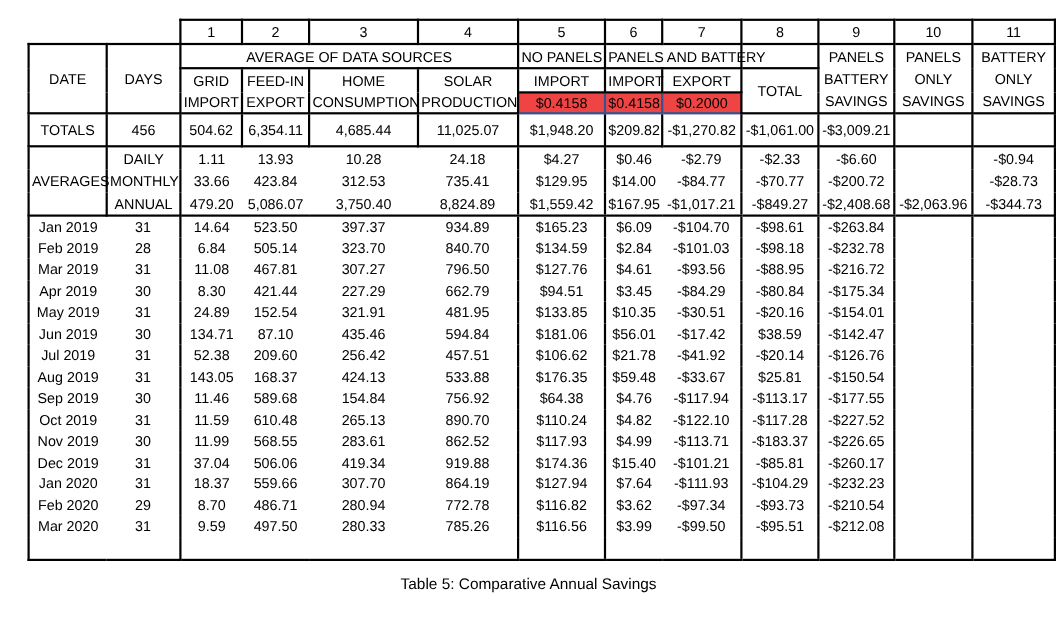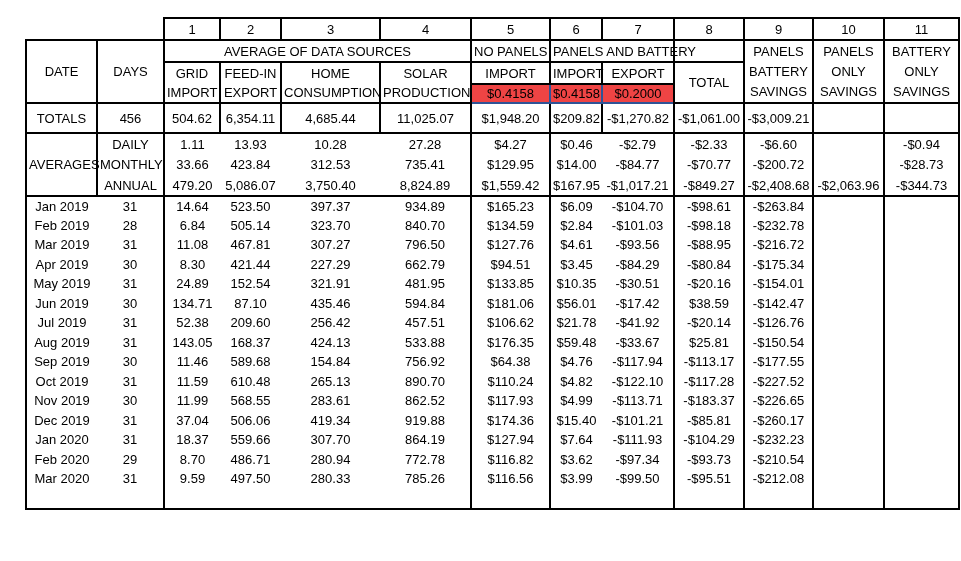--- a/index.html
+++ b/index.html
@@ -153,21 +153,21 @@
       <td class="box"></td>
       <td class="box"></td>
     </tr>
 
     <tr class="r-avg">
       <td class="vl vr bb" rowspan="3">AVERAGES</td>
       <td class="vr">DAILY</td>
       <td>1.11</td>
       <td>13.93</td>
       <td>10.28</td>
-      <td>27.28</td>
+      <td>24.18</td>
       <td class="vl">$4.27</td>
       <td class="vl">$0.46</td>
       <td>-$2.79</td>
       <td class="vl">-$2.33</td>
       <td class="vl">-$6.60</td>
       <td class="vl"></td>
       <td class="vl vr">-$0.94</td>
     </tr>
     <tr class="r-avg">
       <td class="vr">MONTHLY</td>
@@ -439,13 +439,14 @@
       <td class="vl bb"></td>
       <td class="bb"></td>
       <td class="vl bb"></td>
       <td class="vl bb"></td>
       <td class="vl bb"></td>
       <td class="vl vr bb"></td>
     </tr>
   </tbody>
     </table>
 
+  <div class="caption">Table 5: Comparative Annual Savings</div>
 </div>
 
 </body></html>

